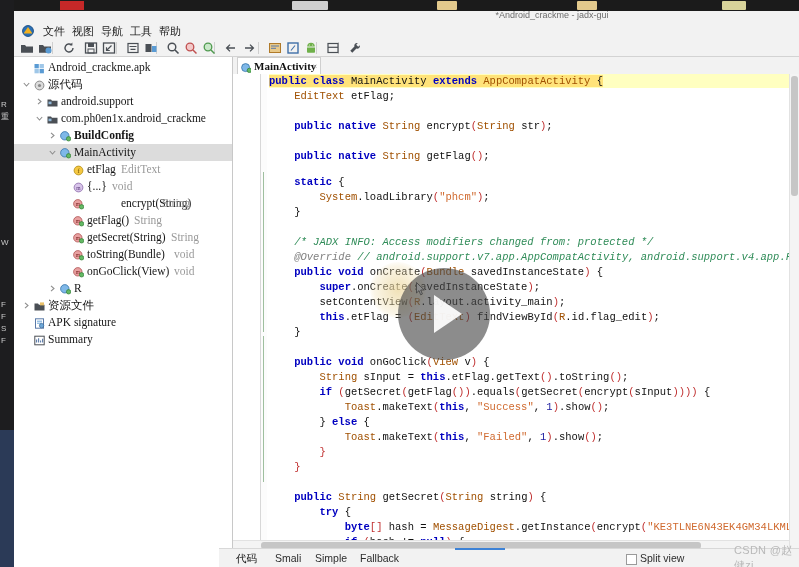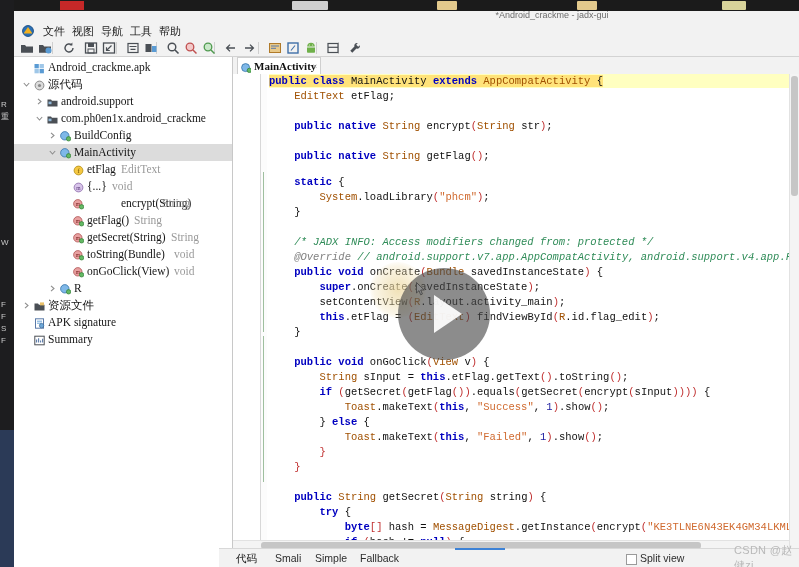--- a/index.html
+++ b/index.html
@@ -285,21 +285,21 @@
             <span class="tlabel" style="left: 47px;">com.ph0en1x.android_crackme</span>
           </div>
           <div class="tnode" style="top: 70px; position: absolute; left: 0px; width: 218px;">
             <span class="arrow" style="left: 34px;"><svg width="9" height="9" viewBox="0 0 9 9">
                 <path d="M3 1.8 L6 4.5 L3 7.2" fill="none" stroke="#8d8d8d" stroke-width="1.1"></path>
               </svg></span>
             <span class="tico" style="left: 46px;"><svg width="11" height="11" viewBox="0 0 11 11">
                 <circle cx="4.8" cy="4.8" r="4.2" fill="#7fb8e8" stroke="#3573a8" stroke-width="0.8"></circle>
                 <circle cx="8.6" cy="7.8" r="2.2" fill="#64b964" stroke="#2e7d32" stroke-width="0.7"></circle>
               </svg></span>
-            <span class="tlabel" style="left: 60px;">BuildConfig</span>
+            <span class="tlabel" style="left: 60px; font-weight: bold;">BuildConfig</span>
           </div>
           <div class="tnode sel" style="top: 87px; position: absolute; left: 0px; width: 218px;">
             <span class="arrow" style="left: 34px;"><svg width="9" height="9" viewBox="0 0 9 9">
                 <path d="M1.8 3 L4.5 6 L7.2 3" fill="none" stroke="#8d8d8d" stroke-width="1.1"></path>
               </svg></span>
             <span class="tico" style="left: 46px;"><svg width="11" height="11" viewBox="0 0 11 11">
                 <circle cx="4.8" cy="4.8" r="4.2" fill="#7fb8e8" stroke="#3573a8" stroke-width="0.8"></circle>
                 <circle cx="8.6" cy="7.8" r="2.2" fill="#64b964" stroke="#2e7d32" stroke-width="0.7"></circle>
               </svg></span>
             <span class="tlabel" style="left: 60px;">MainActivity</span>

